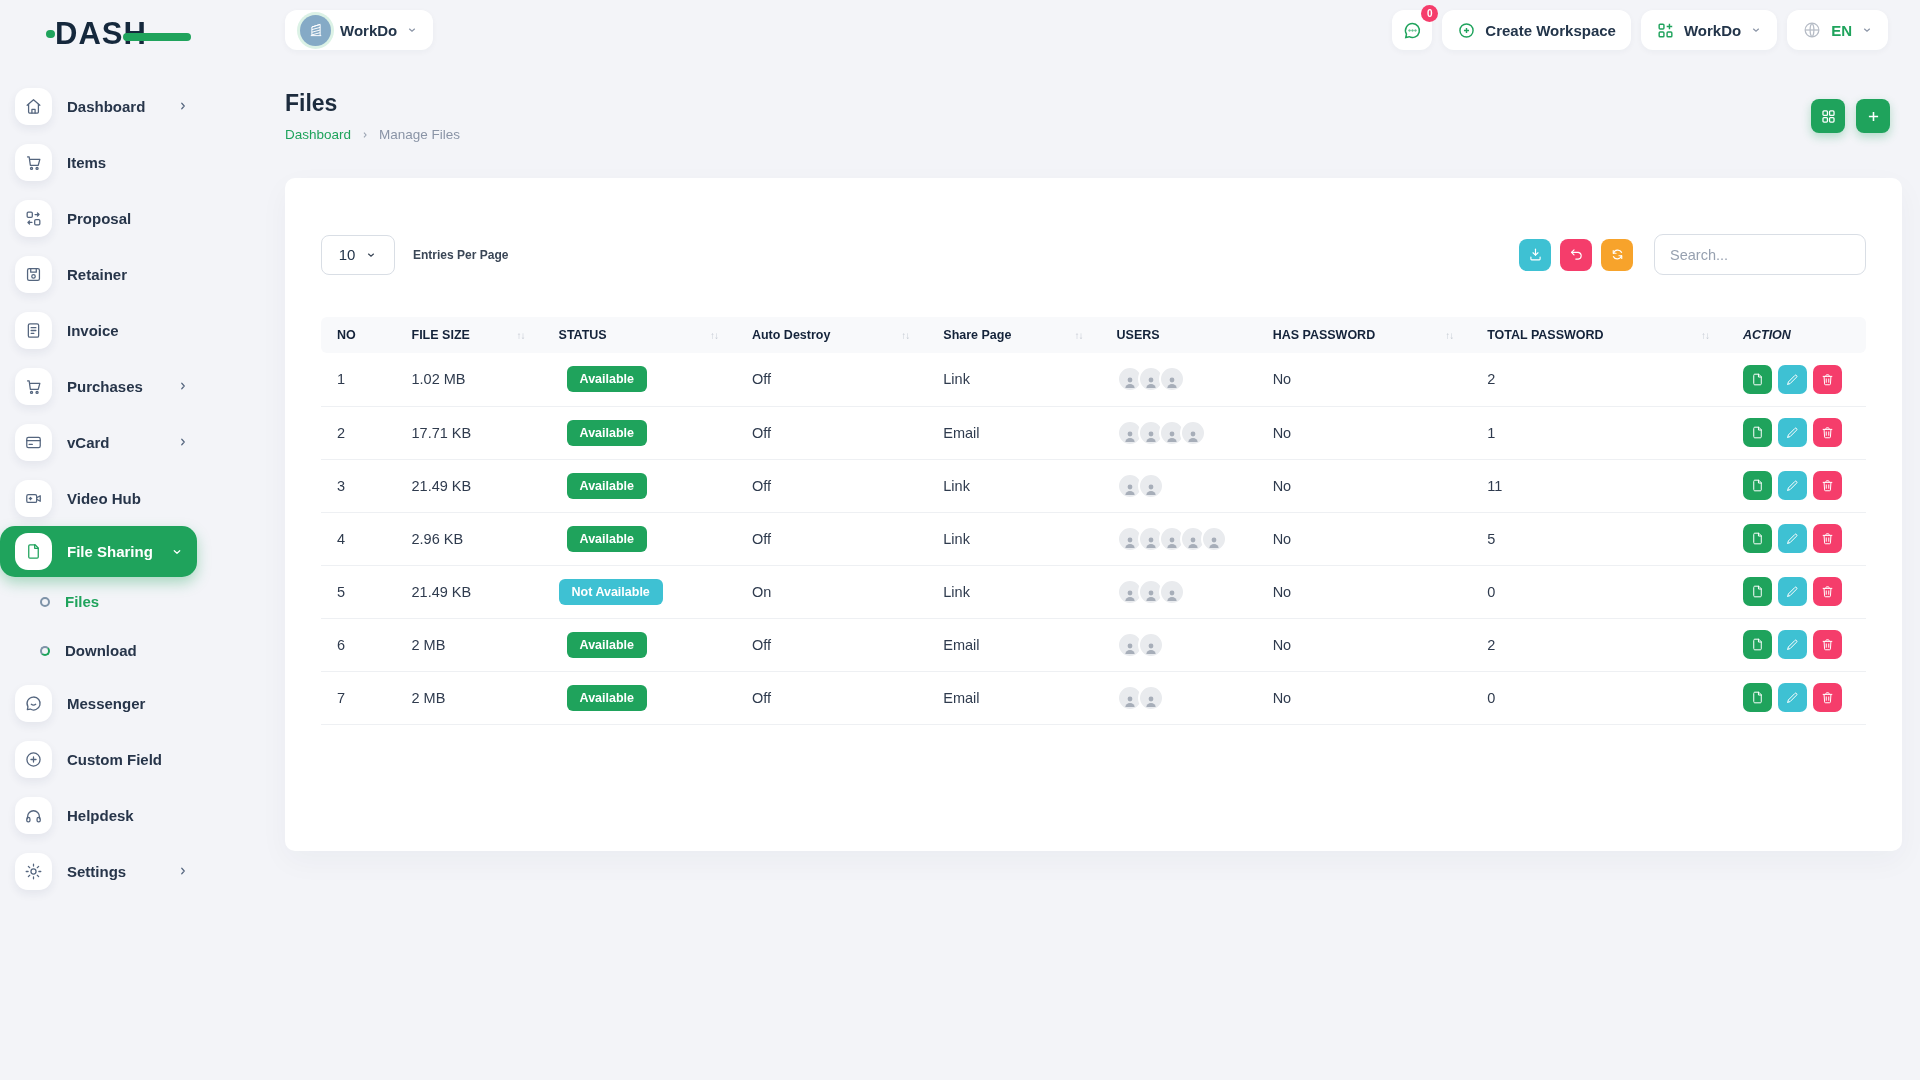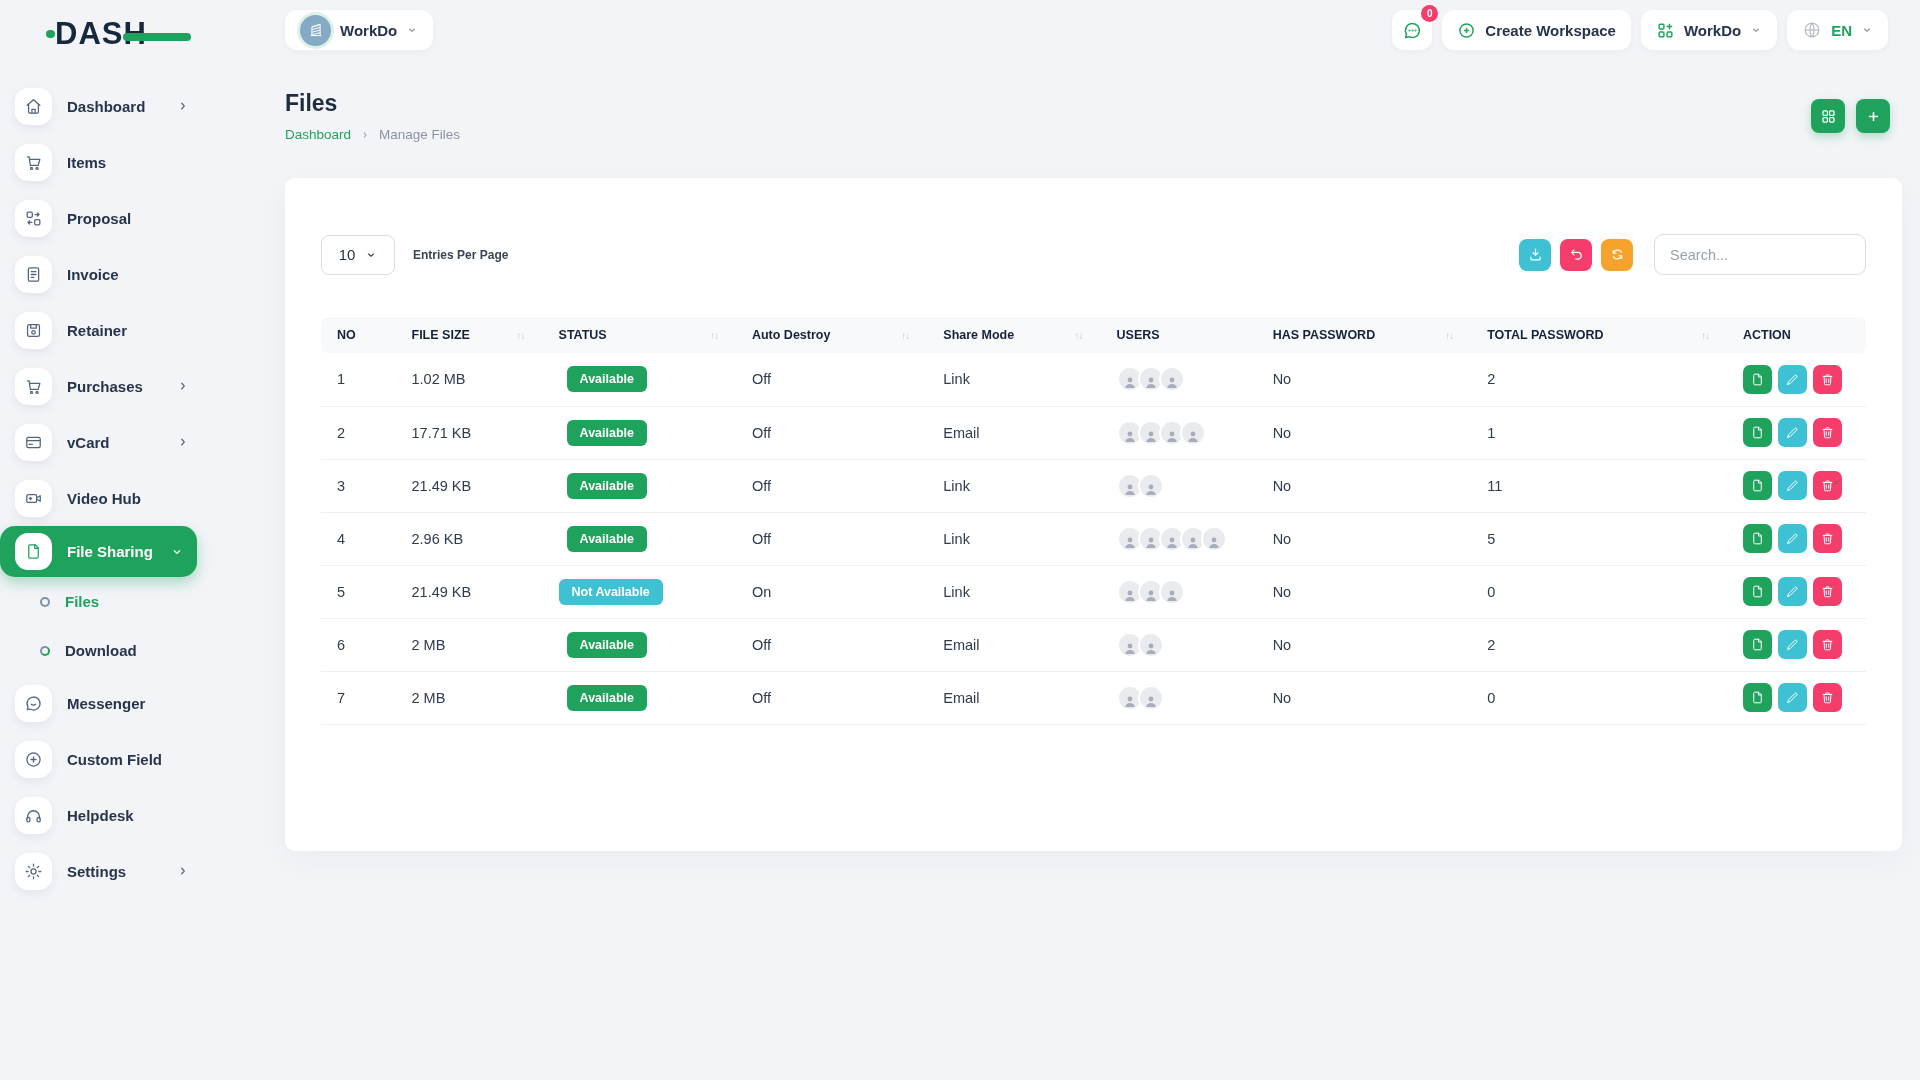--- a/index.html
+++ b/index.html
@@ -78,21 +78,21 @@
   .tool-btn.teal { background:var(--teal,#3ec1d3); }
   .tool-btn.pink { background:var(--pink,#f53d6b); }
   .tool-btn.orange { background:var(--orange,#f7a32b); }
   .search-input { margin-left:12px; width:212px; height:41px; border:1px solid #d9dee5; border-radius:9px; padding:0 15px; font-size:14.5px; color:#2e3a4d; font-family:inherit; outline:none; background:#fff; }
   .search-input::placeholder { color:#97a1b0; }
 
   
   table { margin-top:42px; width:100%; border-collapse:collapse; table-layout:fixed; }
   thead th { background:#f8f9fb; text-align:left; padding:11px 16px; font-size:12.5px; font-weight:700; color:#14233a; white-space:nowrap; }
   thead th:first-child { border-radius:6px 0 0 6px; }
-  thead th:last-child { border-radius:0 6px 6px 0; }
+  thead th:last-child { border-radius:0 6px 6px 0;font-style:italic; }
   .th-inner { display:flex; align-items:center; justify-content:space-between; }
   .sort-glyph { font-size:10px; color:#c4cad2; letter-spacing:-1px; font-weight:400; padding-right:2px; }
   tbody td { padding:0 16px; height:53px; font-size:14.5px; color:#2f3b4e; border-bottom:1px solid #eef0f3; vertical-align:middle; }
   .status-badge { display:inline-block; padding:6px 13px; border-radius:6px; font-size:12.5px; font-weight:600; color:#fff; }
   .status-badge.success { background:var(--green,#1fa35c);margin-left:8px; }
   .status-badge.info { background:var(--teal,#3ec1d3); }
   .avatar-group { display:flex; }
   .avatar { width:26px; height:26px; border-radius:50%; background:var(--avatar-bg,#e9ebee); border:2px solid #fff; margin-right:-5px; display:flex; align-items:flex-end; justify-content:center; overflow:hidden; }
   .avatar svg { width:16px; height:16px; color:var(--avatar-fg,#a7aeb9); }
   .action-group { display:flex; gap:6px; }
@@ -154,35 +154,35 @@
               <rect x="13.5" y="13.5" width="6.5" height="6.5" rx="1.4"></rect>
               <path d="M14 7h5m-2-2 2 2-2 2"></path>
               <path d="M10 17H5m2 2-2-2 2-2"></path>
             </svg>
           </span>
           <span class="side-label">Proposal</span>
         </div>
         <div class="side-item">
           <span class="icon-box">
             <svg viewBox="0 0 24 24" fill="none" stroke="currentColor" stroke-width="1.6" stroke-linecap="round" stroke-linejoin="round">
-              <rect x="5.5" y="3.5" width="13" height="17" rx="2"></rect>
-              <path d="M9 8.5h6M9 12h6M9 15.5h3.5"></path>
-            </svg>
-          </span>
-          <span class="side-label">Invoice</span>
-        </div>
-        <div class="side-item">
-          <span class="icon-box">
-            <svg viewBox="0 0 24 24" fill="none" stroke="currentColor" stroke-width="1.6" stroke-linecap="round" stroke-linejoin="round">
               <rect x="4.5" y="4.5" width="15" height="15" rx="2"></rect>
               <path d="M8.5 4.5V9h7V4.5"></path>
               <circle cx="12" cy="14.5" r="2.2"></circle>
             </svg>
           </span>
           <span class="side-label">Retainer</span>
+        </div>
+        <div class="side-item">
+          <span class="icon-box">
+            <svg viewBox="0 0 24 24" fill="none" stroke="currentColor" stroke-width="1.6" stroke-linecap="round" stroke-linejoin="round">
+              <rect x="5.5" y="3.5" width="13" height="17" rx="2"></rect>
+              <path d="M9 8.5h6M9 12h6M9 15.5h3.5"></path>
+            </svg>
+          </span>
+          <span class="side-label">Invoice</span>
         </div>
         <div class="side-item">
           <span class="icon-box">
             <svg viewBox="0 0 24 24" fill="none" stroke="currentColor" stroke-width="1.6" stroke-linecap="round" stroke-linejoin="round">
               <circle cx="9.5" cy="19.5" r="1.3"></circle>
               <circle cx="16.5" cy="19.5" r="1.3"></circle>
               <path d="M4.5 5h2L8 15.5h10L20 8H6.8"></path>
             </svg>
           </span>
           <span class="side-label">Purchases</span>
@@ -464,21 +464,21 @@
                 </span>
               </th>
               <th>
                 <span class="th-inner">
                   <span>Auto Destroy</span>
                   <span class="sort-glyph">↑↓</span>
                 </span>
               </th>
               <th>
                 <span class="th-inner">
-                  <span>Share Mode</span>
+                  <span>Share Page</span>
                   <span class="sort-glyph">↑↓</span>
                 </span>
               </th>
               <th>
                 <span class="th-inner">
                   <span>USERS</span>
                 </span>
               </th>
               <th>
                 <span class="th-inner">

